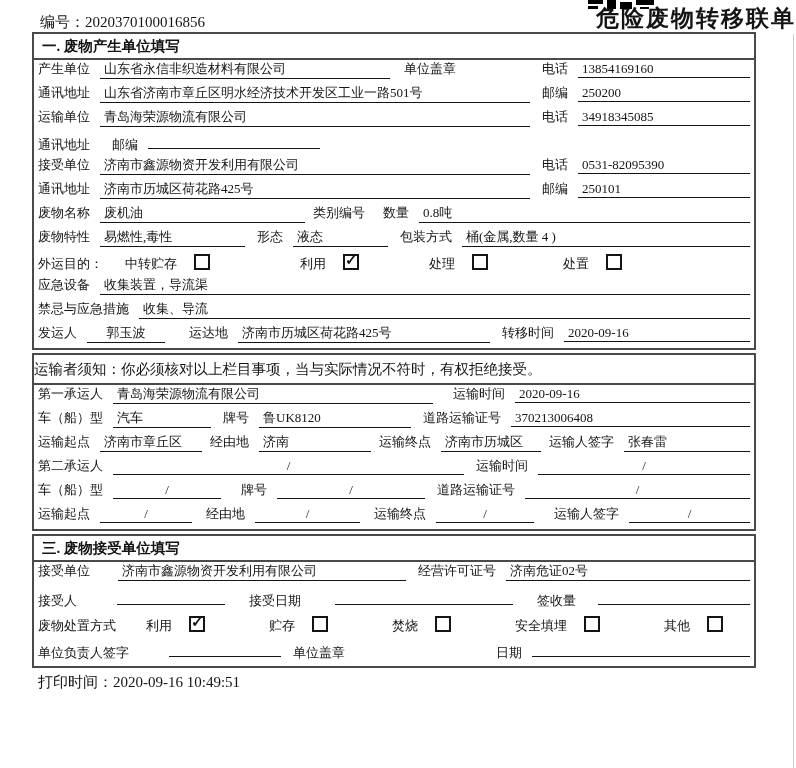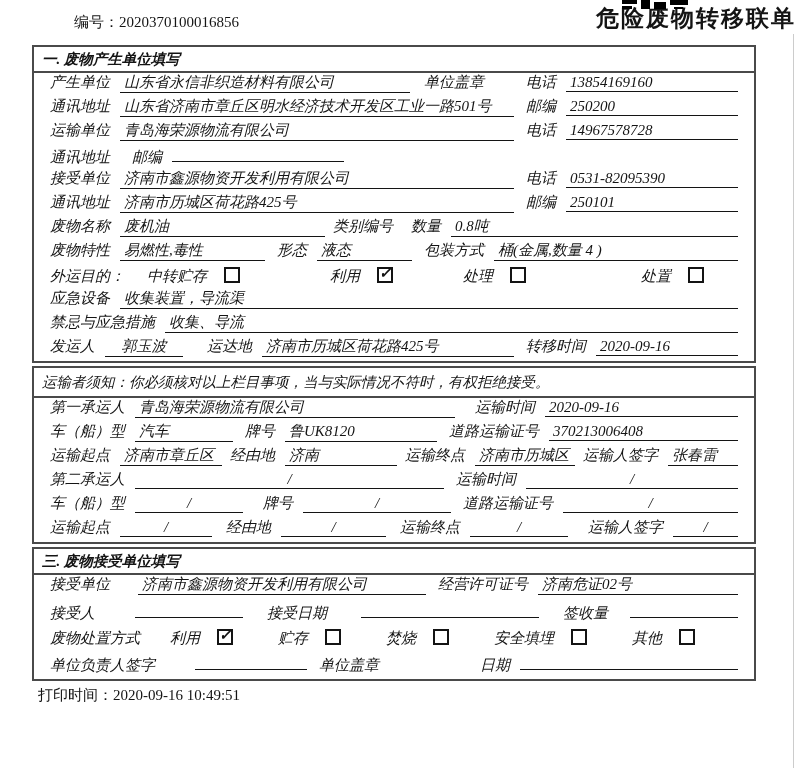--- a/index.html
+++ b/index.html
@@ -5,47 +5,47 @@
   html,body{margin:0;padding:0;}
   body{
     width:796px;height:768px;background:#ffffff;
     font-family:"Liberation Serif","DejaVu Serif",serif;
     color:#141414;
   }
   .page{position:relative;width:796px;height:768px;overflow:hidden;background:#fff;}
   .page-edge{position:absolute;right:2px;top:34px;bottom:0;width:1px;background:#cccccc;}
 
   
-  .hdr{position:relative;height:45px;margin-left:34px;}
+  .hdr{position:relative;height:32px;}
   .serial{position:absolute;left:40px;top:13px;font-size:15px;white-space:nowrap;}
   .doc-title{position:absolute;left:0;right:0;top:3px;text-align:right;font-size:23px;font-weight:bold;letter-spacing:2px;}
   .qr{position:absolute;left:588px;top:0;width:66px;height:10px;}
   .qr div{position:absolute;background:#000;}
   .qr .b1{left:0;top:0;width:15px;height:4px;}
   .qr .b2{left:0;top:6px;width:10px;height:3px;}
   .qr .b3{left:19px;top:0;width:9px;height:9px;}
   .qr .b4{left:32px;top:2px;width:12px;height:7px;}
   .qr .b5{left:48px;top:0;width:18px;height:5px;}
   .qr .b6{left:52px;top:7px;width:9px;height:2px;}
 
   
-  .box{margin:0 0 3px 32px;width:724px;box-sizing:border-box;border:2px solid #4a4a4a;background:#fff;font-style:italic;}
+  .box{margin:0 0 3px 32px;width:724px;box-sizing:border-box;border:2px solid #4a4a4a;background:#fff;}
   .sec-title{font-weight:bold;font-size:14.5px;padding:3px 8px 2px 8px;border-bottom:2px solid #4a4a4a;}
-  .notice{font-size:14.5px;padding:5px 8px 4px 8px;border-bottom:2px solid #4a4a4a;}
-
-  
-  .r{display:flex;align-items:baseline;padding:0 16px;height:24px;font-size:15px;box-sizing:border-box;}
+  .notice{font-size:14.5px;padding:5px 8px 4px 0;border-bottom:2px solid #4a4a4a;}
+
+  
+  .r{display:flex;align-items:baseline;padding:0 4px;height:24px;font-size:13px;box-sizing:border-box;}
   .box3 .r{height:26px;}
   .lbl{white-space:nowrap;margin-right:10px;}
   .u{border-bottom:1px solid #141414;padding:0 4px;white-space:nowrap;overflow:hidden;min-height:17px;box-sizing:border-box;}
   .u.c{text-align:center;}
   .f1{flex:1;}
   .sp{flex:1;}.ml8{margin-left:8px;}.ml12{margin-left:12px;}
-  .ml14{margin-left:14px;}.ml20{margin-left:20px;}.ml24{margin-left:24px;}.ml45{margin-left:45px;}.ml70{margin-left:70px;}
-  .ml90{margin-left:90px;}.ml115{margin-left:115px;}
+  .ml14{margin-left:14px;}.ml20{margin-left:20px;}.ml24{margin-left:24px;}.ml45{margin-left:64px;}.ml70{margin-left:70px;}
+  .ml90{margin-left:90px;}.ml115{margin-left:75px;}
 
   
   .cb{display:inline-block;width:12px;height:12px;border:2px solid #141414;margin-left:7px;position:relative;top:2px;flex:none;}
   .cb.checked::after{content:"✓";position:absolute;left:0;top:-5px;font-size:15px;font-weight:bold;color:#141414;}
 
   .footer{margin:5px 0 0 38px;font-size:15px;white-space:nowrap;}
 </style>
 </head>
 <body>
 
@@ -83,21 +83,21 @@
       <span class="lbl">通讯地址</span>
       <span class="u f1">山东省济南市章丘区明水经济技术开发区工业一路501号</span>
       <span class="lbl ml12">邮编</span>
       <span class="u" style="width:172px">250200</span>
     </div>
 
     <div class="r">
       <span class="lbl">运输单位</span>
       <span class="u f1">青岛海荣源物流有限公司</span>
       <span class="lbl ml12">电话</span>
-      <span class="u" style="width:172px">14967578728</span>
+      <span class="u" style="width:172px">34918345085</span>
     </div>
 
     <div class="r">
       <span class="lbl">通讯地址</span>
       <span class="lbl ml12">邮编</span>
       <span class="u" style="width:172px"></span>
     </div>
 
     <div class="r">
       <span class="lbl">接受单位</span>

